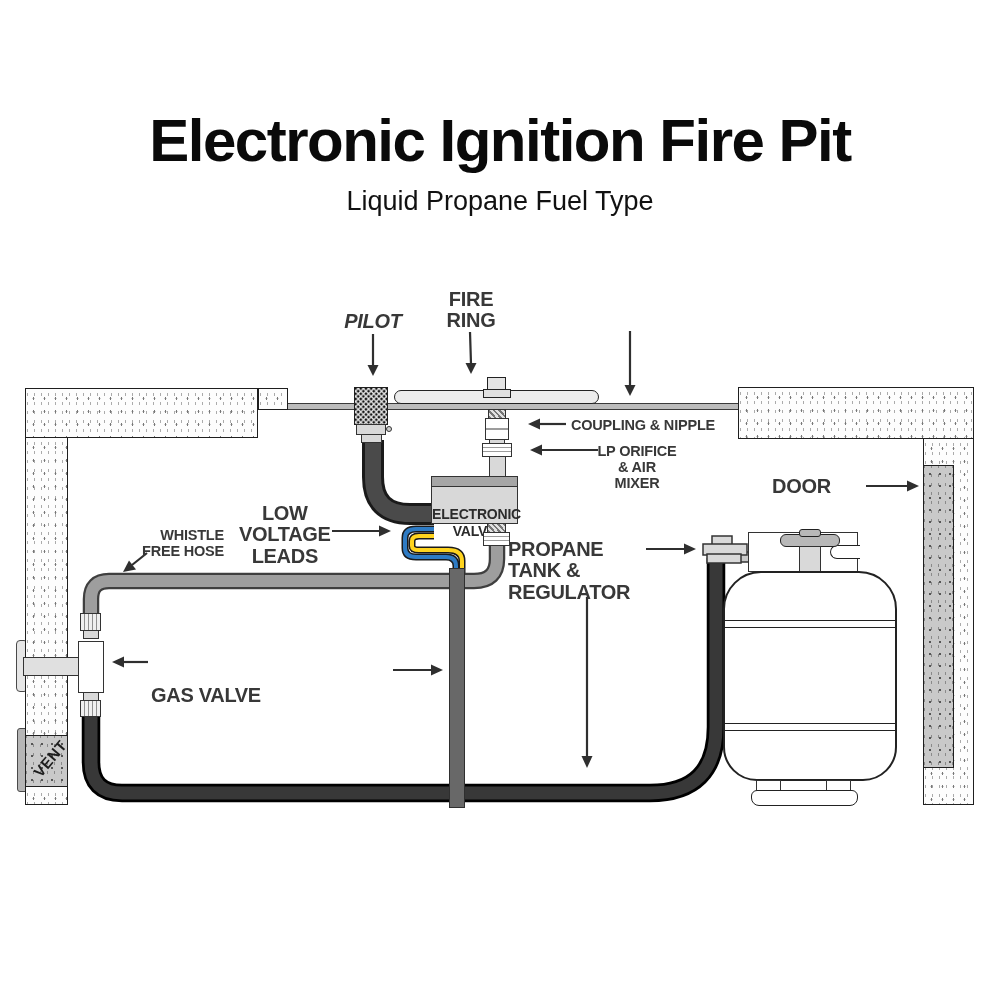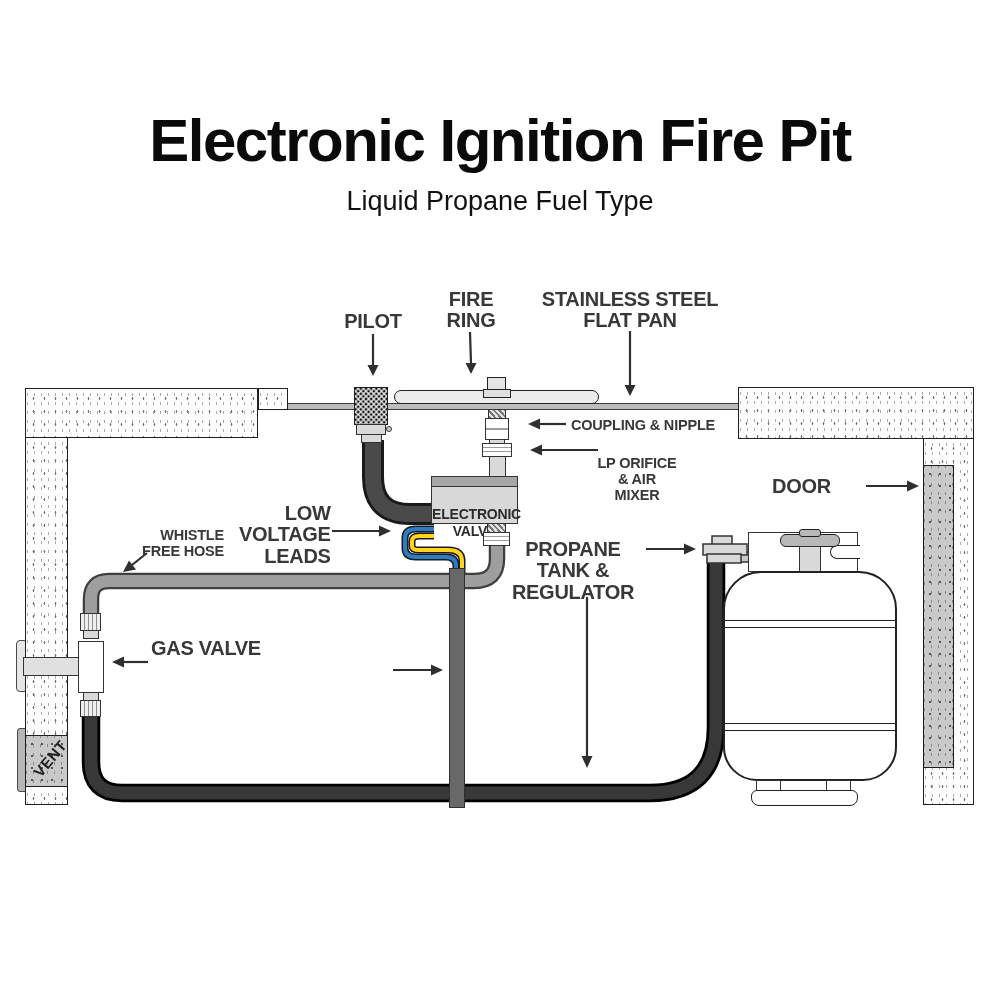--- a/index.html
+++ b/index.html
@@ -182,32 +182,30 @@
     <g>
       <line x1="646" y1="549" x2="685" y2="549" stroke="#2f2f2f" stroke-width="2.2"></line>
       <polygon points="684,543.5 684,554.5 696,549"></polygon>
     </g>
     <g>
       <line x1="587" y1="597" x2="587" y2="757" stroke="#2f2f2f" stroke-width="2.2"></line>
       <polygon points="581.5,756 592.5,756 587,768"></polygon>
     </g>
   </svg>
 
-  <div class="abs lbl" style="left:325px;top:311px;width:96px;text-align:center;">PILOT</div>
+  <div class="abs lbl" style="left:325px;top:311px;width:96px;text-align:center;font-style:italic;">PILOT</div>
   <div class="abs lbl" style="left:425px;top:289px;width:92px;text-align:center;">FIRE
 RING</div>
-  <div class="abs lbl" style="left:540px;top:289px;width:180px;text-align:center;">STAINLESS STEEL
-FLAT PAN</div>
   <div class="abs lbl-sm" style="left:571px;top:417px;white-space:nowrap;">COUPLING &amp; NIPPLE</div>
-  <div class="abs lbl-sm" style="left:595px;top:443px;width:84px;text-align:center;margin-top:12px;">LP ORIFICE
+  <div class="abs lbl-sm" style="left:595px;top:443px;width:84px;text-align:center;">LP ORIFICE
 &amp; AIR MIXER</div>
   <div class="abs lbl" style="left:772px;top:476px;">DOOR</div>
-  <div class="abs lbl" style="left:239px;top:503px;text-align:right;">LOW
+  <div class="abs lbl" style="left:239px;top:503px;text-align:center;">LOW
 VOLTAGE
 LEADS</div>
   <div class="abs lbl-sm" style="left:142px;top:527px;text-align:right;">WHISTLE
 FREE HOSE</div>
-  <div class="abs lbl" style="left:151px;top:638px;white-space:nowrap;text-align:center;">GAS VALVE</div>
-  <div class="abs lbl" style="left:508px;top:539px;width:130px;text-align:center;">PROPANE
+  <div class="abs lbl" style="left:151px;top:685px;white-space:nowrap;text-align:center;">GAS VALVE</div>
+  <div class="abs lbl" style="left:508px;top:539px;width:130px;text-align:left;">PROPANE
 TANK &amp;
 REGULATOR</div>
 
 </div>
 
 </body></html>

